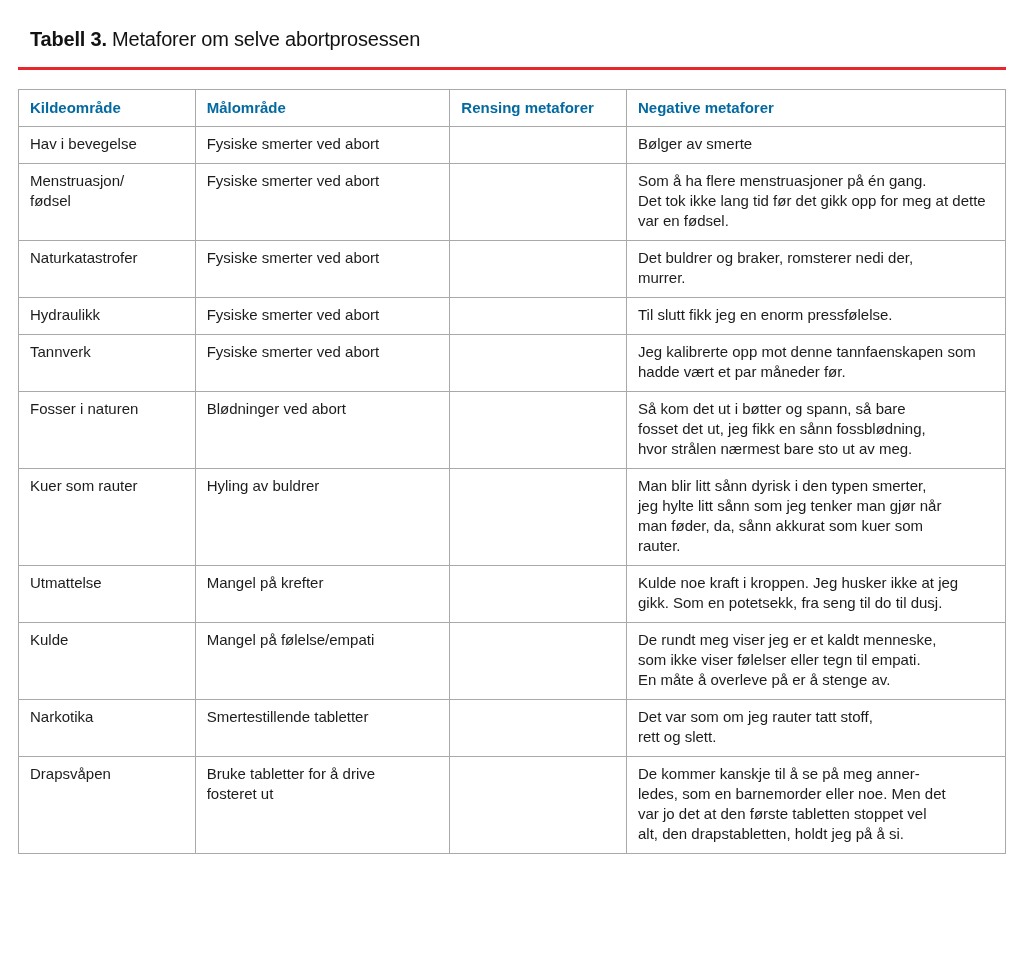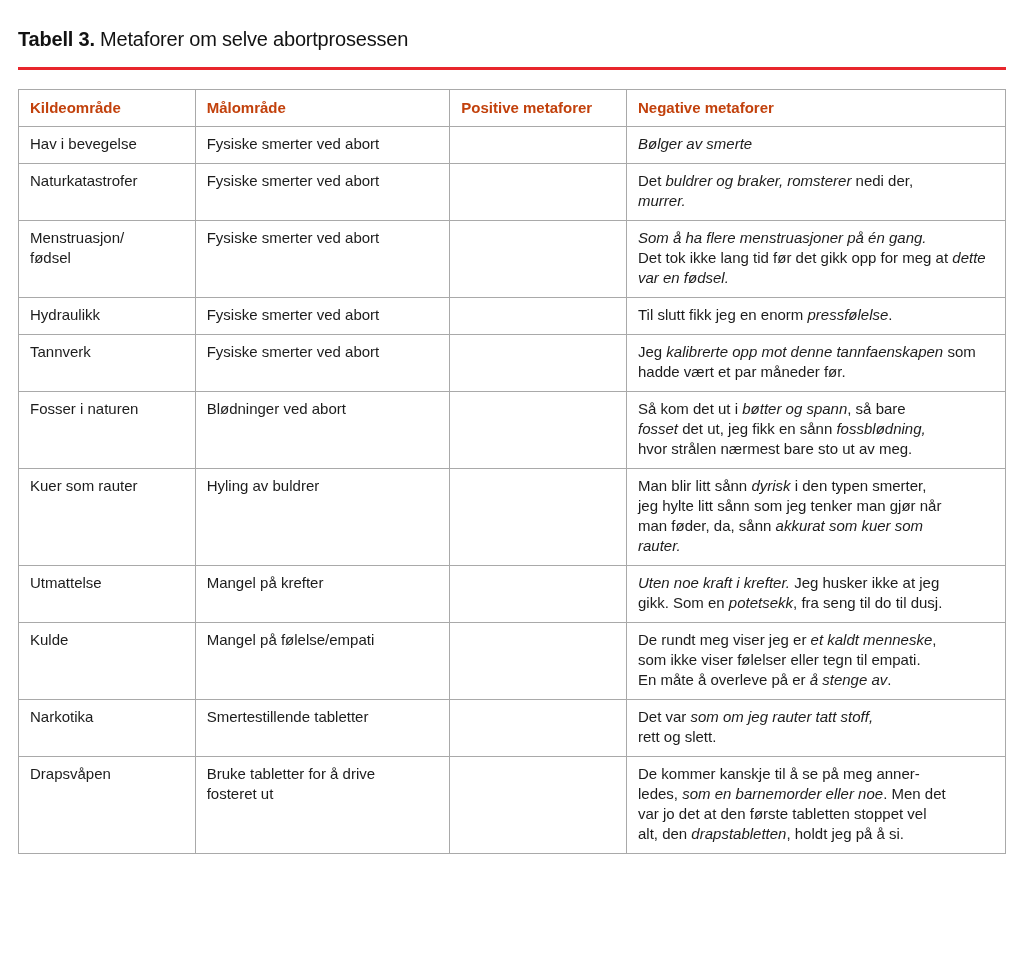--- a/index.html
+++ b/index.html
@@ -17,21 +17,21 @@
     padding-bottom:28px;
   }
   h1.table-title{
     margin:0;
     font-size:20px;
     line-height:26px;
     font-weight:400;
     color:#121212;
     letter-spacing:-0.2px;
   }
-  h1.table-title .b{ font-weight:700; }
+  h1.table-title .b{ font-weight:700;margin-left:12px; }
   .rule{
     height:3px;
     background:var(--accent);
     margin-top:15px;
   }
   table.metaphor-table{
     margin-top:19px;
     width:100%;
     border-collapse:collapse;
     table-layout:fixed;
@@ -41,26 +41,26 @@
     vertical-align:top;
     text-align:left;
     font-size:15px;
     line-height:20px;
     padding:7px 11px 9px 11px;
     white-space:pre-line;
     word-wrap:break-word;
   }
   th{
     font-weight:700;
-    color:#c2410c;
+    color:#0369a1;
     padding-top:8px;
     padding-bottom:8px;
     white-space:normal;
   }
-  .it{ font-style:italic; }
+  .it{ }
 </style>
 </head>
 <body>
 
 <div class="page">
 
   <h1 class="table-title"><span class="b">Tabell 3.</span><span> Metaforer om selve abortprosessen</span></h1>
 
   <div class="rule"></div>
 
@@ -68,45 +68,45 @@
     <colgroup>
       <col style="width:17.9%">
       <col style="width:25.8%">
       <col style="width:17.9%">
       <col style="width:38.4%">
     </colgroup>
     <thead>
       <tr>
           <th>Kildeområde</th>
           <th>Målområde</th>
-          <th>Positive metaforer</th>
+          <th>Rensing metaforer</th>
           <th>Negative metaforer</th>
         </tr>
     </thead>
     <tbody>
         <tr>
           <td><span>Hav i bevegelse</span></td>
           <td><span>Fysiske smerter ved abort</span></td>
           <td></td>
           <td><span class="it">Bølger av smerte</span></td>
         </tr>
         <tr>
-          <td><span>Naturkatastrofer</span></td>
-          <td><span>Fysiske smerter ved abort</span></td>
-          <td></td>
-          <td><span>Det </span><span class="it">buldrer og braker, romsterer</span><span> nedi der,
-</span><span class="it">murrer.</span></td>
-        </tr>
-        <tr>
           <td><span>Menstruasjon/
 fødsel</span></td>
           <td><span>Fysiske smerter ved abort</span></td>
           <td></td>
           <td><span class="it">Som å ha flere menstruasjoner på én gang.</span><span>
 Det tok ikke lang tid før det gikk opp for meg at </span><span class="it">dette var en fødsel.</span></td>
+        </tr>
+        <tr>
+          <td><span>Naturkatastrofer</span></td>
+          <td><span>Fysiske smerter ved abort</span></td>
+          <td></td>
+          <td><span>Det </span><span class="it">buldrer og braker, romsterer</span><span> nedi der,
+</span><span class="it">murrer.</span></td>
         </tr>
         <tr>
           <td><span>Hydraulikk</span></td>
           <td><span>Fysiske smerter ved abort</span></td>
           <td></td>
           <td><span>Til slutt fikk jeg en enorm </span><span class="it">pressfølelse</span><span>.</span></td>
         </tr>
         <tr>
           <td><span>Tannverk</span></td>
           <td><span>Fysiske smerter ved abort</span></td>
@@ -127,21 +127,21 @@
           <td></td>
           <td><span>Man blir litt sånn </span><span class="it">dyrisk</span><span> i den typen smerter,
 jeg hylte litt sånn som jeg tenker man gjør når
 man føder, da, sånn </span><span class="it">akkurat som kuer som
 rauter.</span></td>
         </tr>
         <tr>
           <td><span>Utmattelse</span></td>
           <td><span>Mangel på krefter</span></td>
           <td></td>
-          <td><span class="it">Uten noe kraft i krefter.</span><span> Jeg husker ikke at jeg
+          <td><span class="it">Kulde noe kraft i kroppen.</span><span> Jeg husker ikke at jeg
 gikk. Som en </span><span class="it">potetsekk</span><span>, fra seng til do til dusj.</span></td>
         </tr>
         <tr>
           <td><span>Kulde</span></td>
           <td><span>Mangel på følelse/empati</span></td>
           <td></td>
           <td><span>De rundt meg viser jeg er </span><span class="it">et kaldt menneske</span><span>,
 som ikke viser følelser eller tegn til empati.
 En måte å overleve på er </span><span class="it">å stenge av</span><span>.</span></td>
         </tr>

